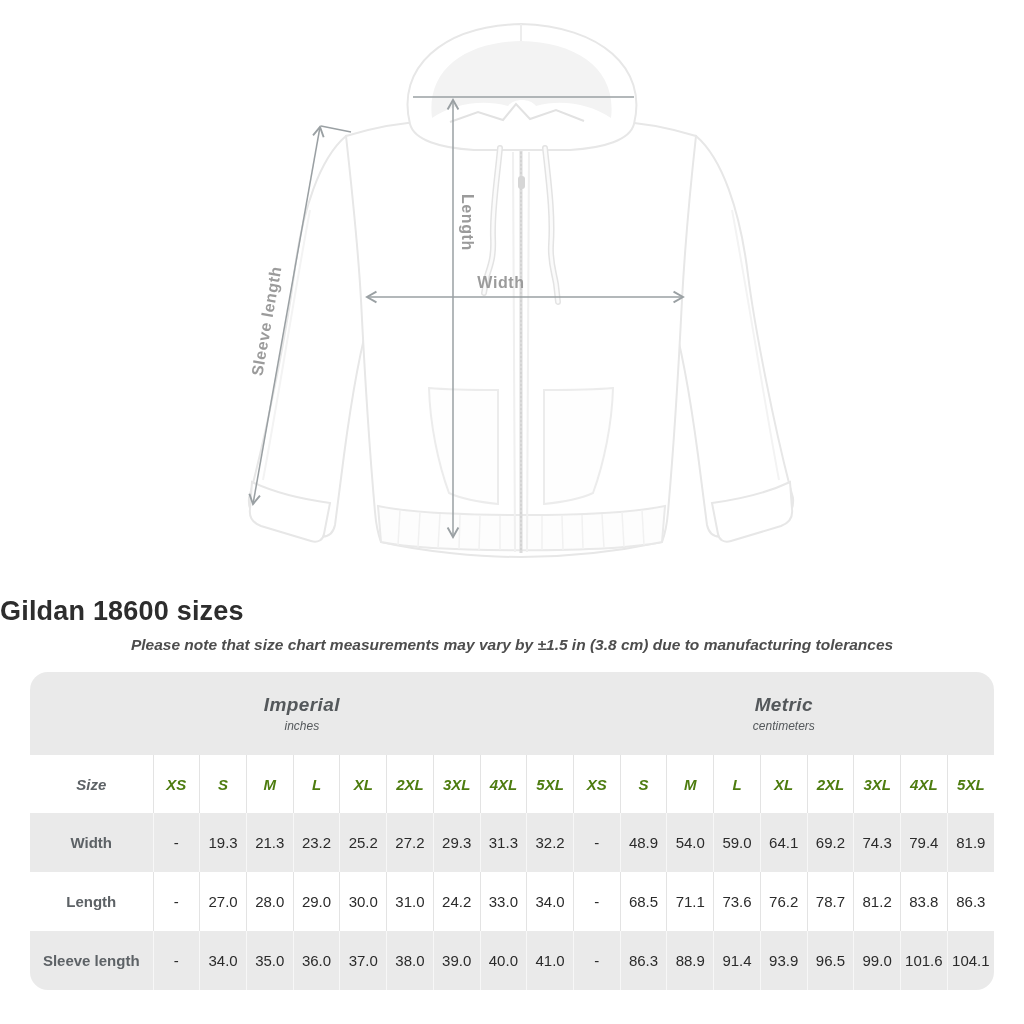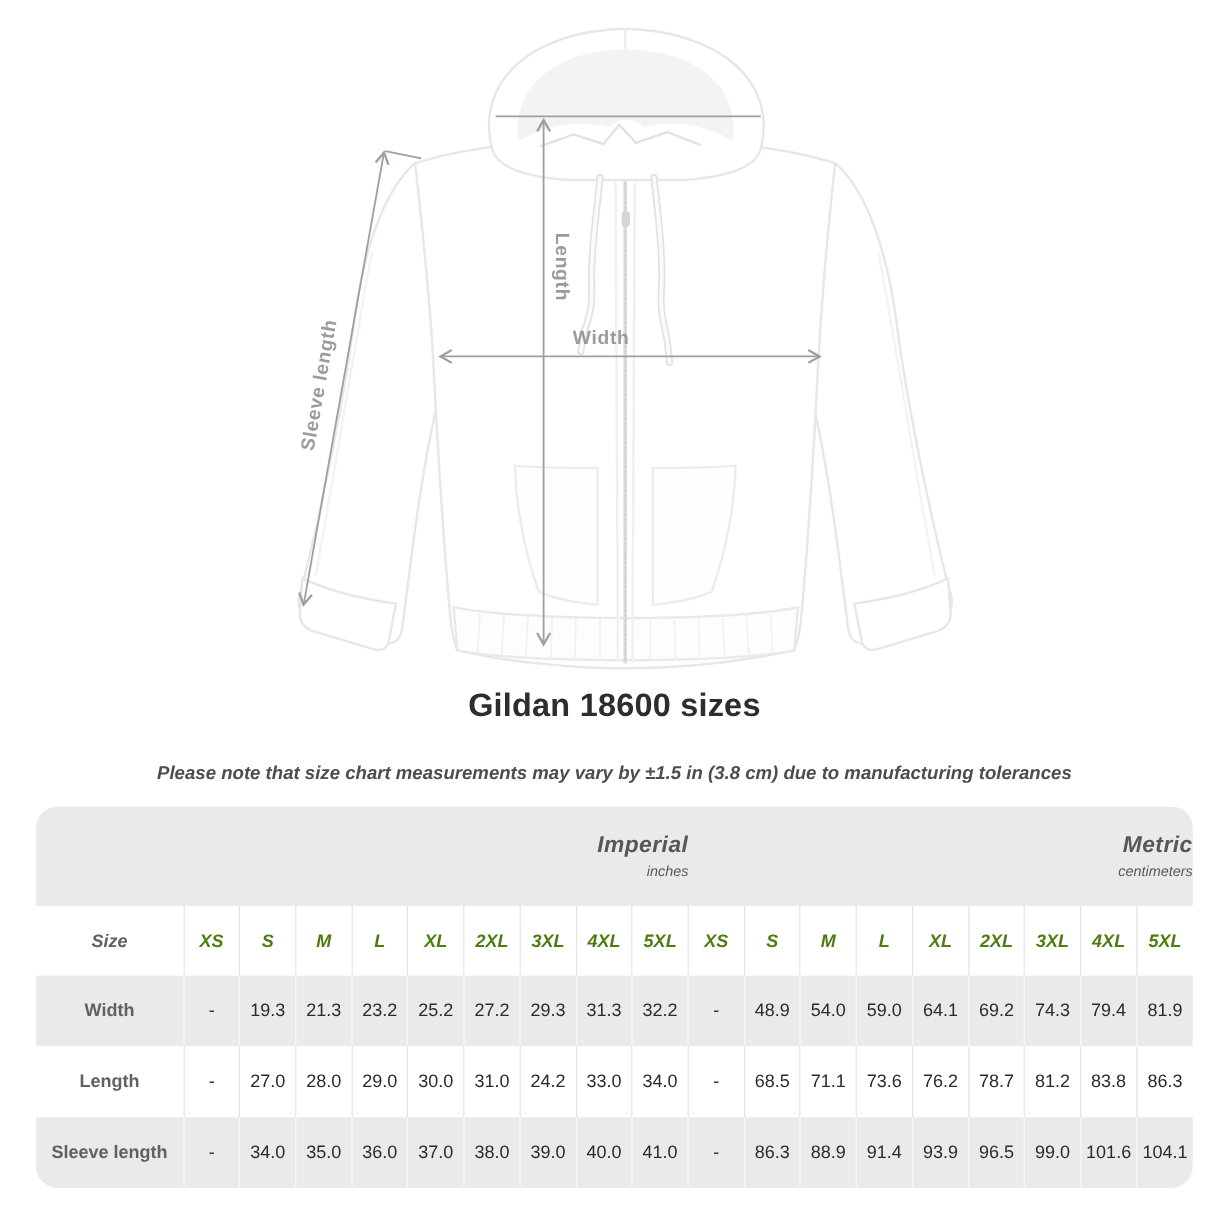--- a/index.html
+++ b/index.html
@@ -7,30 +7,30 @@
   .stage{position:relative;width:1024px;height:1024px;overflow:hidden;background:#fff;}
 
   
   svg.hoodie{position:absolute;left:0;top:0;}
   .dim-label{position:absolute;color:#9b9b9b;font-weight:bold;font-size:16px;letter-spacing:.6px;}
   #length-label{left:458px;top:194px;writing-mode:vertical-rl;}
   #width-label{left:501px;top:274px;transform:translateX(-50%);}
   #sleeve-label{left:267px;top:321px;transform:translate(-50%,-50%) rotate(-80deg);white-space:nowrap;}
 
   
-  .title{position:absolute;top:573px;left:0;width:100%;text-align:center;
+  .title{position:absolute;top:596px;left:0;width:100%;text-align:left;
          font-size:27px;font-weight:bold;color:#2d2d2d;letter-spacing:.2px;}
   .subtitle{position:absolute;top:636px;left:0;width:100%;text-align:center;
             font-size:15.5px;font-style:italic;color:#4d4d4d;font-weight:bold;}
 
   
   .size-table-wrap{position:absolute;top:672px;left:30px;width:964px;
                    border-radius:18px;overflow:hidden;}
   .band{display:flex;background:#eaeaea;height:83px;}
-  .band-group{display:flex;flex-direction:column;justify-content:center;align-items:flex-end;gap:3px;}
+  .band-group{display:flex;flex-direction:column;justify-content:center;align-items:center;gap:3px;}
   .band-group.imperial{width:56.4%;}
   .band-group.metric{width:43.6%;}
   .band-title{font-size:19px;font-weight:bold;font-style:italic;color:#54585b;letter-spacing:.4px;}
   .band-sub{font-size:12px;font-style:italic;color:#54585b;}
 
   table{width:100%;border-collapse:collapse;table-layout:fixed;}
   col.c-label{width:123px;}
   th,td{text-align:center;vertical-align:middle;padding:0;font-size:15px;}
   thead tr{height:58px;background:#fff;font-style:italic;}
   tbody tr{height:59px;background:#fff;}

